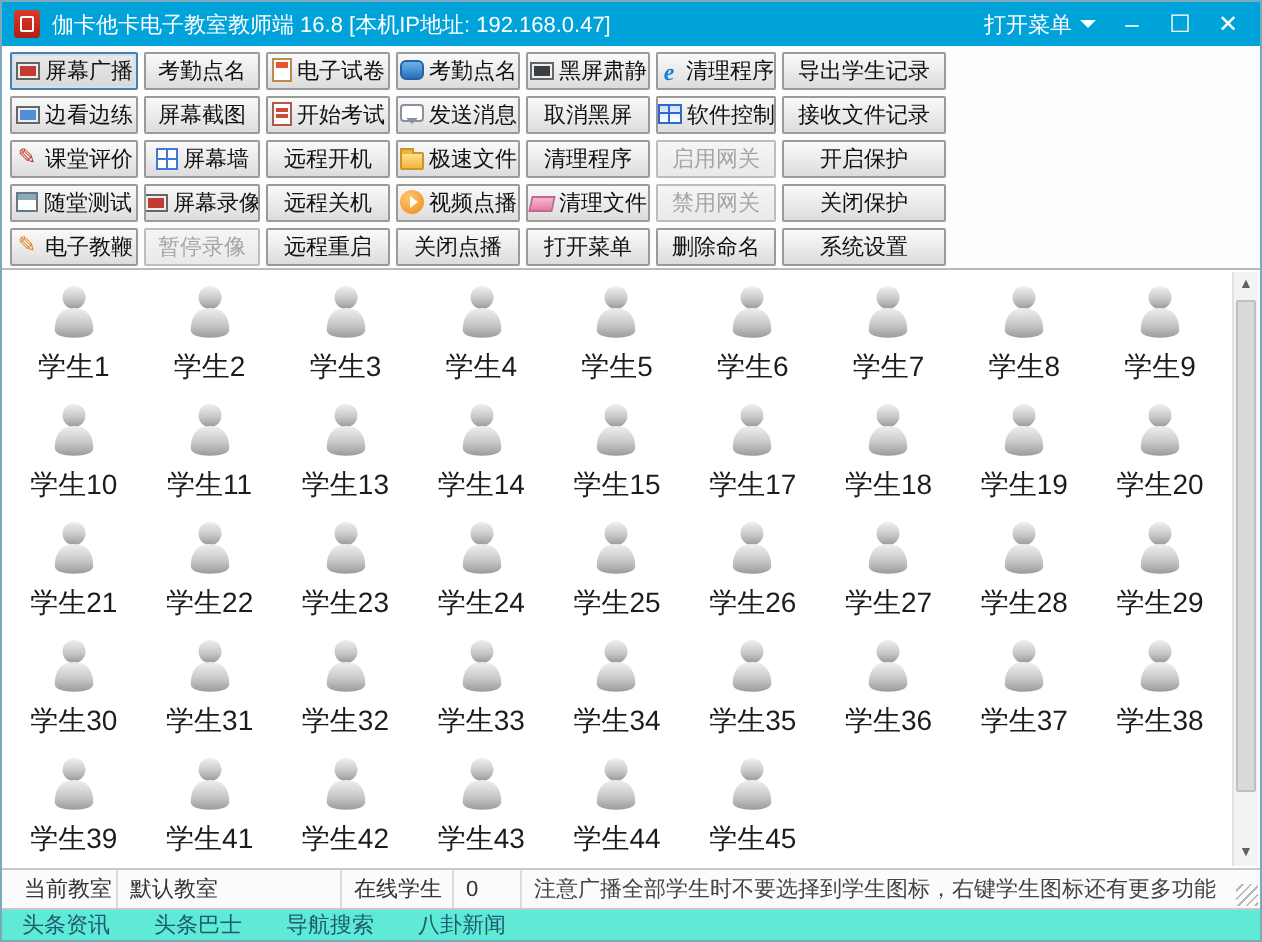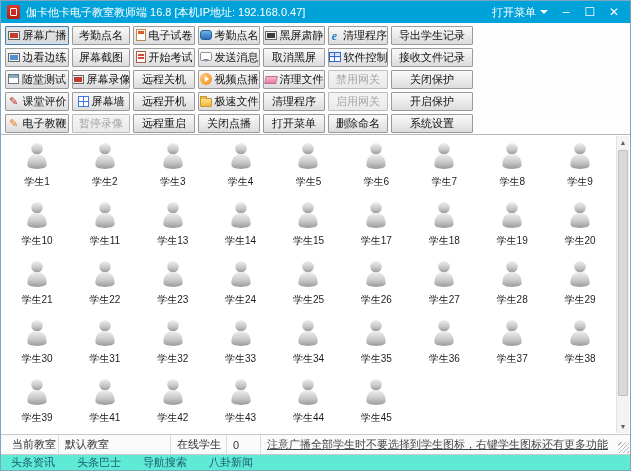--- a/index.html
+++ b/index.html
@@ -103,41 +103,41 @@
   .ic-pencil-orange::after{content:"✎";color:#e67e22;font-size:11px;}
   
   .stage{flex:0 0 300px;position:relative;background:#fff;border-bottom:1px solid #c9c9c9;}
   .grid{
     position:absolute;left:2px;top:2px;right:16px;bottom:2px;
     display:grid;grid-template-columns:repeat(9,1fr);
     grid-auto-rows:59px;padding-top:4px;overflow:hidden;
   }
   .student{display:flex;flex-direction:column;align-items:center;justify-content:flex-start;cursor:default;}
   .student svg{display:block;}
-  .student-label{font-size:10px;color:#1c1c1c;margin-top:1px;white-space:nowrap;}
+  .student-label{font-size:14px;color:#1c1c1c;margin-top:1px;white-space:nowrap;}
   .vscroll{
     position:absolute;top:1px;bottom:1px;right:1px;width:13px;
     background:#f3f3f3;border-left:1px solid #e2e2e2;
   }
   .vs-arrow{position:absolute;left:0;right:0;height:13px;color:#606060;font-size:7px;line-height:13px;text-align:center;}
   .vs-up{top:0;}
   .vs-down{bottom:0;}
   .vs-thumb{position:absolute;left:1px;right:1px;top:14px;height:246px;background:#d9d9d9;border:1px solid #bfbfbf;border-radius:1px;}
   
   .statusbar{
     flex:0 0 20px;display:flex;align-items:stretch;
     background:#fbfbfb;border-bottom:1px solid #c9c9c9;
     font-size:11px;color:#333;
   }
   .sb-cell{display:flex;align-items:center;padding:0 6px;border-right:1px solid #dcdcdc;white-space:nowrap;overflow:hidden;}
   .sb-label1{flex:0 0 58px;padding-left:11px;}
   .sb-class{flex:0 0 112px;}
   .sb-label2{flex:0 0 56px;}
   .sb-count{flex:0 0 34px;}
-  .sb-notice{flex:1 1 auto;position:relative;border-right:none;color:#444;text-decoration:underline;}
+  .sb-notice{flex:1 1 auto;position:relative;border-right:none;color:#444;}
   .grip{
     position:absolute;right:1px;bottom:1px;width:11px;height:11px;
     background:repeating-linear-gradient(135deg,transparent 0 2px,#b7b7b7 2px 3px);
   }
   
   .bottombar{
     flex:1 1 auto;background:#00a3d9;
     display:flex;align-items:center;gap:22px;
     padding:0 10px;font-size:11px;
   }
@@ -223,20 +223,46 @@
         <button class="tb-btn">
           <span class="ic ic-table-blue"></span>
           <span>软件控制</span>
         </button>
         <button class="tb-btn">
           <span>接收文件记录</span>
         </button>
       </div>
       <div class="tb-row">
         <button class="tb-btn">
+          <span class="ic ic-brush-red"></span>
+          <span>课堂评价</span>
+        </button>
+        <button class="tb-btn">
+          <span class="ic ic-grid-blue"></span>
+          <span>屏幕墙</span>
+        </button>
+        <button class="tb-btn">
+          <span>远程开机</span>
+        </button>
+        <button class="tb-btn">
+          <span class="ic ic-folder-yellow"></span>
+          <span>极速文件</span>
+        </button>
+        <button class="tb-btn">
+          <span>清理程序</span>
+        </button>
+        <button class="tb-btn" disabled="">
+          <span>启用网关</span>
+        </button>
+        <button class="tb-btn">
+          <span>开启保护</span>
+        </button>
+      </div>
+      <div class="tb-row">
+        <button class="tb-btn">
           <span class="ic ic-window-small"></span>
           <span>随堂测试</span>
         </button>
         <button class="tb-btn">
           <span class="ic ic-monitor-red"></span>
           <span>屏幕录像</span>
         </button>
         <button class="tb-btn">
           <span>远程关机</span>
         </button>
@@ -246,46 +272,20 @@
         </button>
         <button class="tb-btn">
           <span class="ic ic-eraser-pink"></span>
           <span>清理文件</span>
         </button>
         <button class="tb-btn" disabled="">
           <span>禁用网关</span>
         </button>
         <button class="tb-btn">
           <span>关闭保护</span>
-        </button>
-      </div>
-      <div class="tb-row">
-        <button class="tb-btn">
-          <span class="ic ic-brush-red"></span>
-          <span>课堂评价</span>
-        </button>
-        <button class="tb-btn">
-          <span class="ic ic-grid-blue"></span>
-          <span>屏幕墙</span>
-        </button>
-        <button class="tb-btn">
-          <span>远程开机</span>
-        </button>
-        <button class="tb-btn">
-          <span class="ic ic-folder-yellow"></span>
-          <span>极速文件</span>
-        </button>
-        <button class="tb-btn">
-          <span>清理程序</span>
-        </button>
-        <button class="tb-btn" disabled="">
-          <span>启用网关</span>
-        </button>
-        <button class="tb-btn">
-          <span>开启保护</span>
         </button>
       </div>
       <div class="tb-row">
         <button class="tb-btn">
           <span class="ic ic-pencil-orange"></span>
           <span>电子教鞭</span>
         </button>
         <button class="tb-btn" disabled="">
           <span>暂停录像</span>
         </button>

